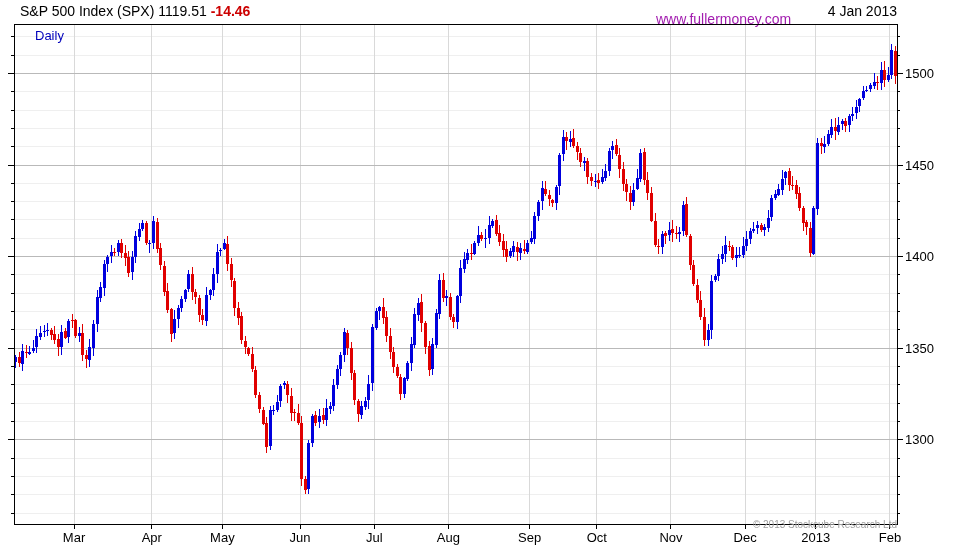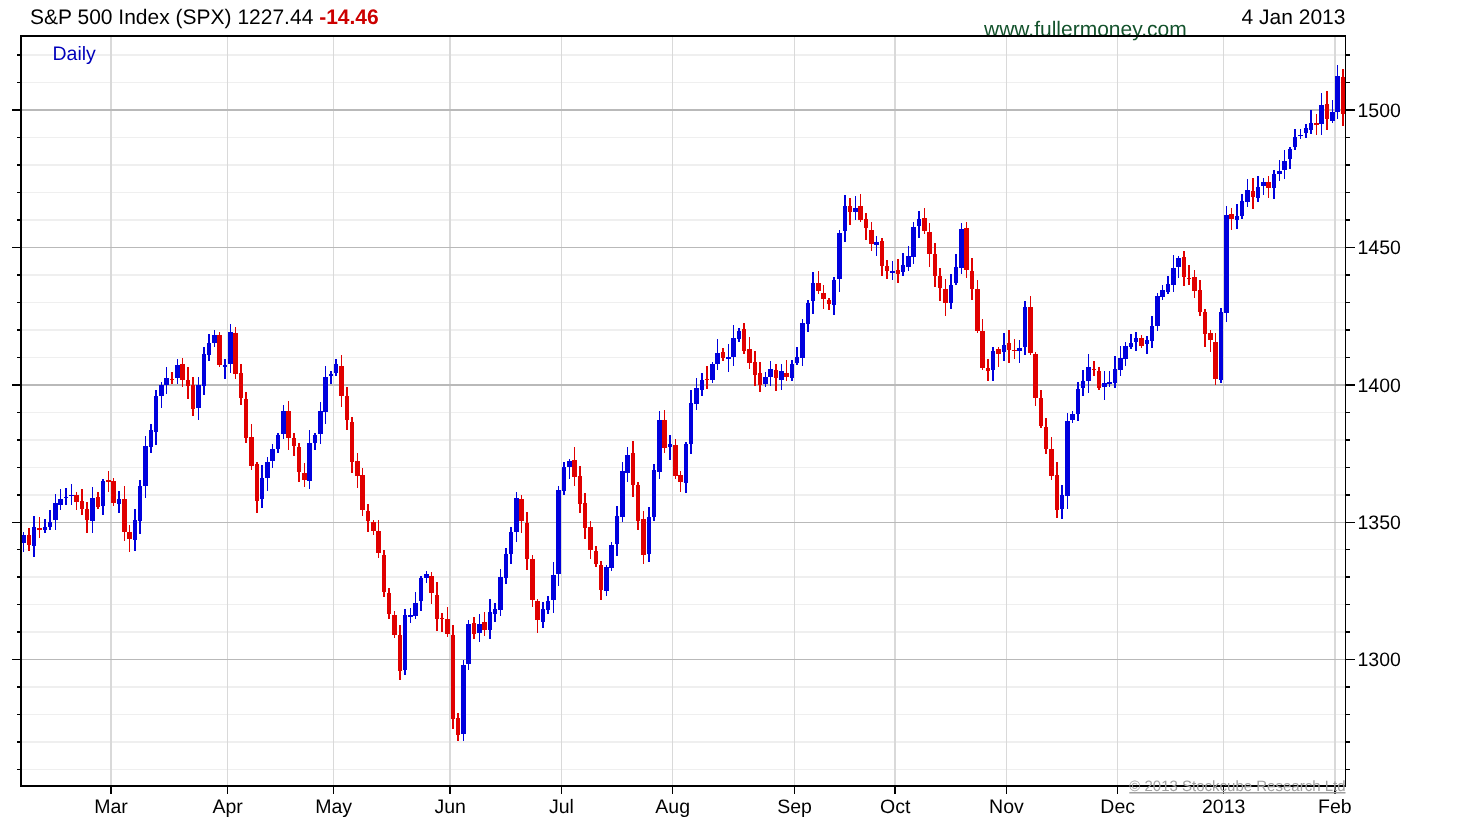--- a/index.html
+++ b/index.html
@@ -1,32 +1,32 @@
 <!DOCTYPE html>
 <html><head>
 <meta charset="utf-8">
 <style>
   html,body{margin:0;padding:0;background:#ffffff;}
   .page{position:relative;width:980px;height:560px;background:#ffffff;overflow:hidden;
         font-family:"Liberation Sans", sans-serif;-webkit-font-smoothing:none;}
   .hdr-title{position:absolute;left:20px;top:3px;font-size:14px;color:#000;white-space:pre;}
   .hdr-title .chg{color:#cc0000;font-weight:bold;}
-  .hdr-site{position:absolute;left:656px;top:11px;font-size:14px;color:#14532d;}
+  .hdr-site{position:absolute;left:656px;top:11px;font-size:14px;color:#a21caf;}
   .hdr-date{position:absolute;right:83px;top:3px;font-size:14px;color:#000;}
   .tf-label{position:absolute;left:19px;top:28px;font-size:13px;color:#0000bb;margin-left:16px;}
-  .copyright{position:absolute;right:83px;top:519px;font-size:10px;color:#a0a0a0;text-decoration:underline;}
+  .copyright{position:absolute;right:83px;top:519px;font-size:10px;color:#a0a0a0;}
   svg{position:absolute;left:0;top:0;}
   svg text{font-family:"Liberation Sans", sans-serif;font-size:13px;fill:#000;}
 </style>
 </head>
 <body>
 
 <div class="page">
 
-  <div class="hdr-title"><span>S&amp;P 500 Index (SPX)</span> <span>1227.44</span> <span class="chg">-14.46</span></div>
+  <div class="hdr-title"><span>S&amp;P 500 Index (SPX)</span> <span>1119.51</span> <span class="chg">-14.46</span></div>
 
   <div class="hdr-site">www.fullermoney.com</div>
   <div class="hdr-date">4 Jan 2013</div>
 
   <svg id="chart-svg" width="980" height="560" shape-rendering="crispEdges">
       <g>
         <line x1="14" x2="897" y1="513.0109890109891" y2="513.0109890109891" stroke="#efefef"></line>
         <line x1="14" x2="897" y1="494.6959706959707" y2="494.6959706959707" stroke="#efefef"></line>
         <line x1="14" x2="897" y1="476.3809523809524" y2="476.3809523809524" stroke="#efefef"></line>
         <line x1="14" x2="897" y1="458.0659340659341" y2="458.0659340659341" stroke="#efefef"></line>

